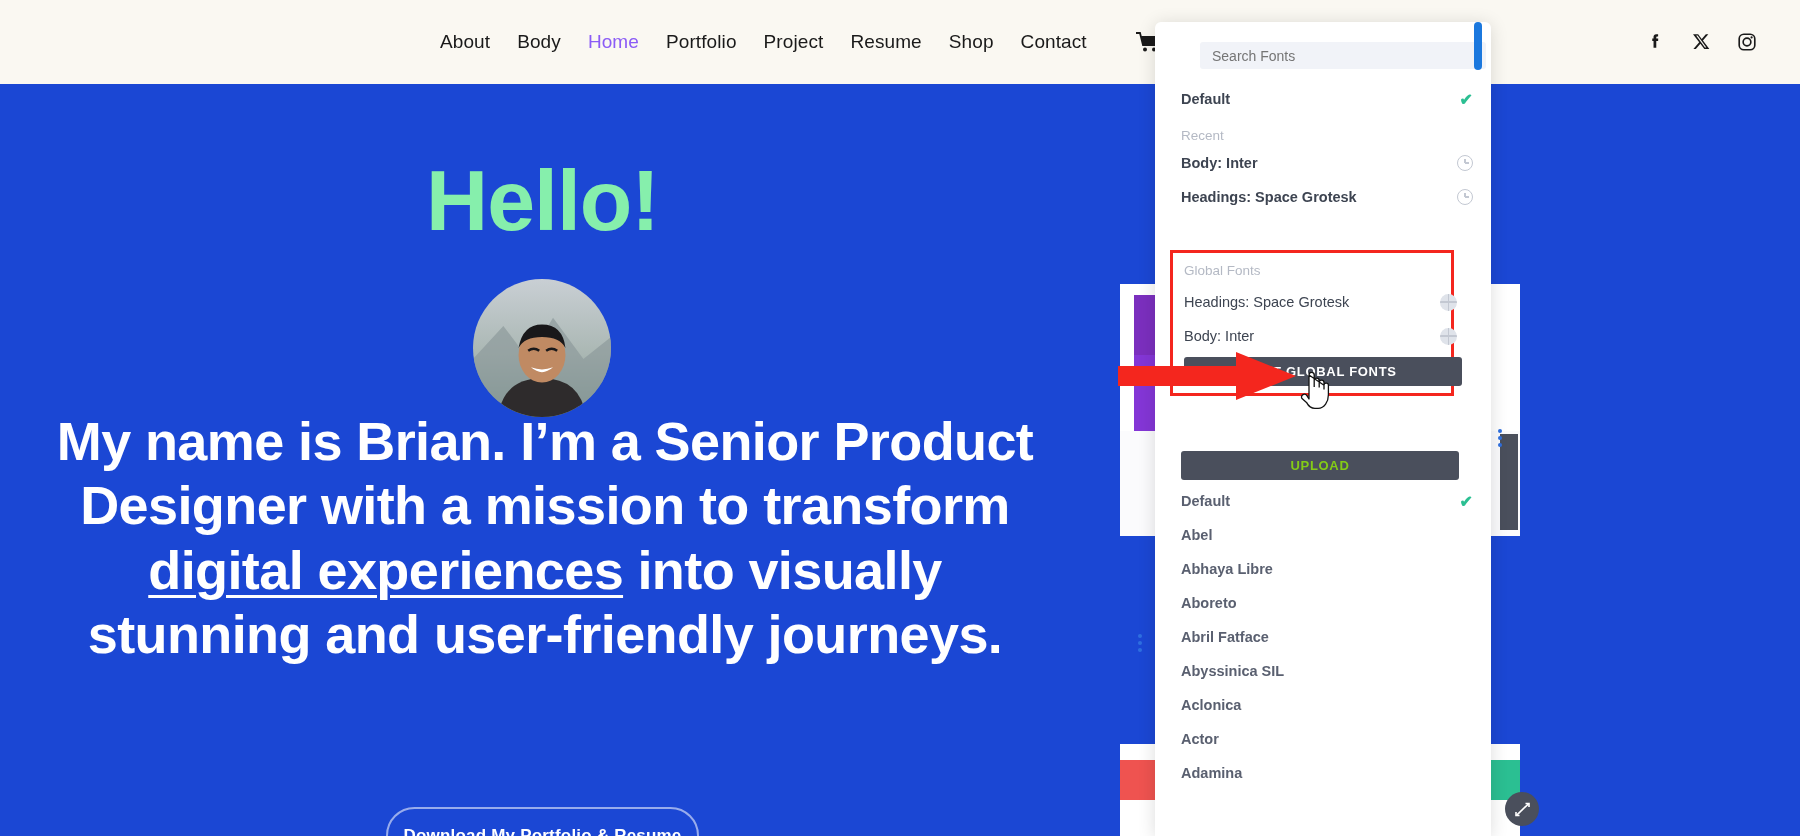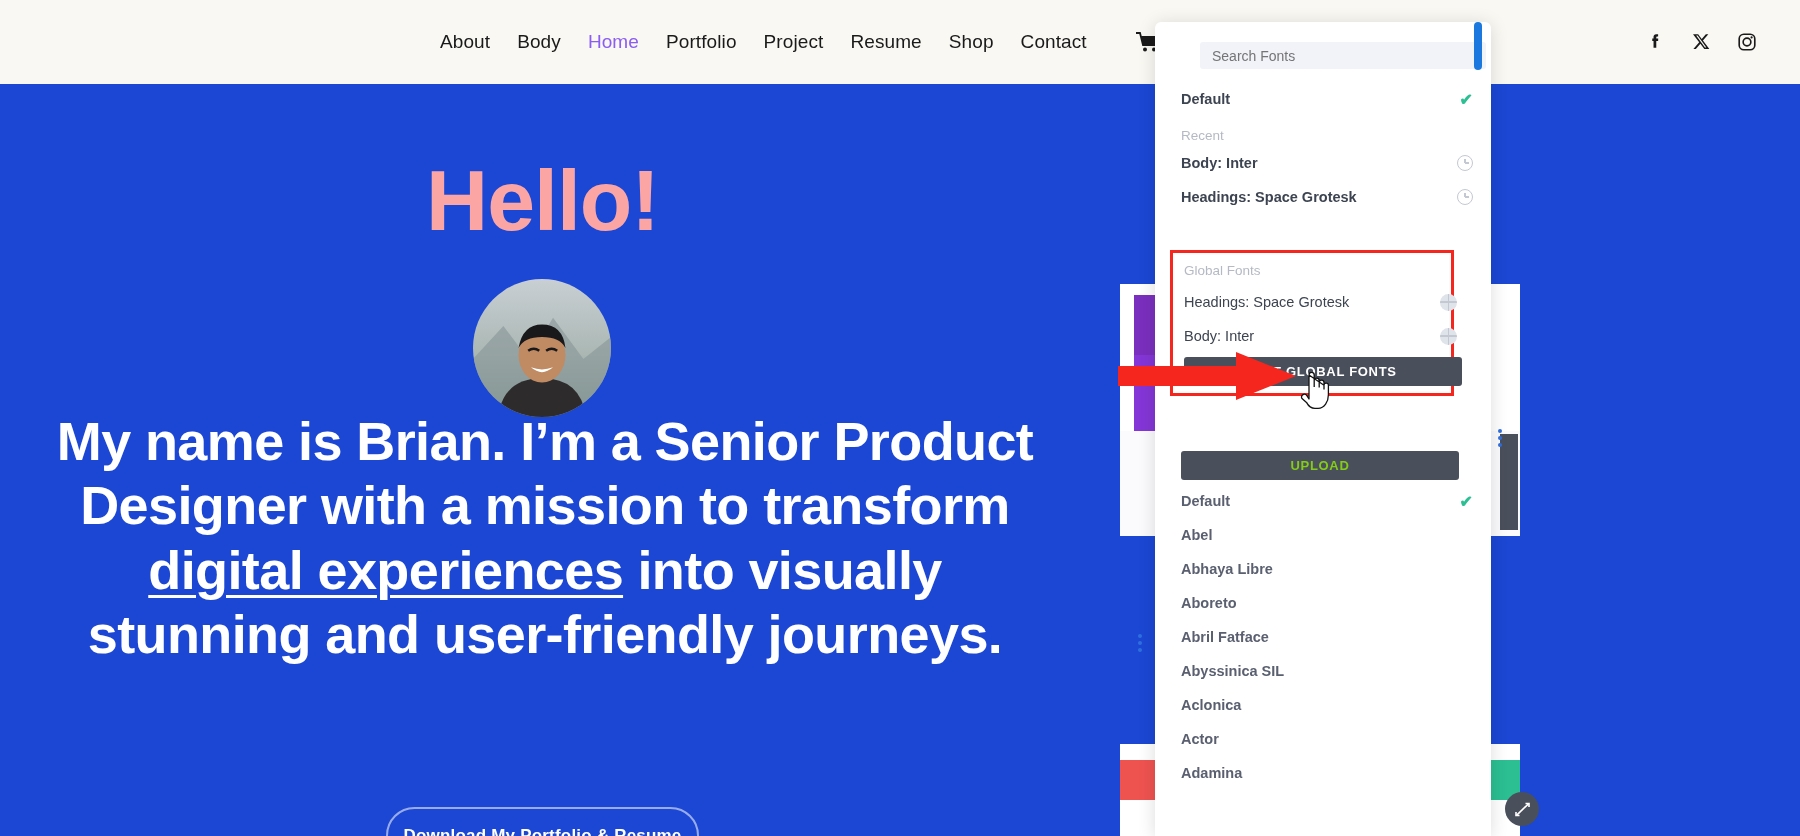--- a/index.html
+++ b/index.html
@@ -40,21 +40,21 @@
   .social-icon { width:22px; height:22px; display:block; cursor:pointer; }
 
   
   #hero {
     position:absolute; left:0; top:84px; width:1800px; height:752px;
     background:#1B47D4; overflow:hidden;
   }
   #hello {
     position:absolute; left:0; top:73px; width:1085px;
     text-align:center;
-    font-size:86px; font-weight:700; color:#fca5a5;
+    font-size:86px; font-weight:700; color:#86efac;
     letter-spacing:-1px; line-height:1;
   }
   #avatar-wrap {
     position:absolute; left:473px; top:195px;
     width:138px; height:138px; border-radius:50%;
     overflow:hidden;
   }
   #avatar-img { width:100%; height:100%; display:block; }
   #tagline {
     position:absolute; left:30px; top:325px; width:1030px;

